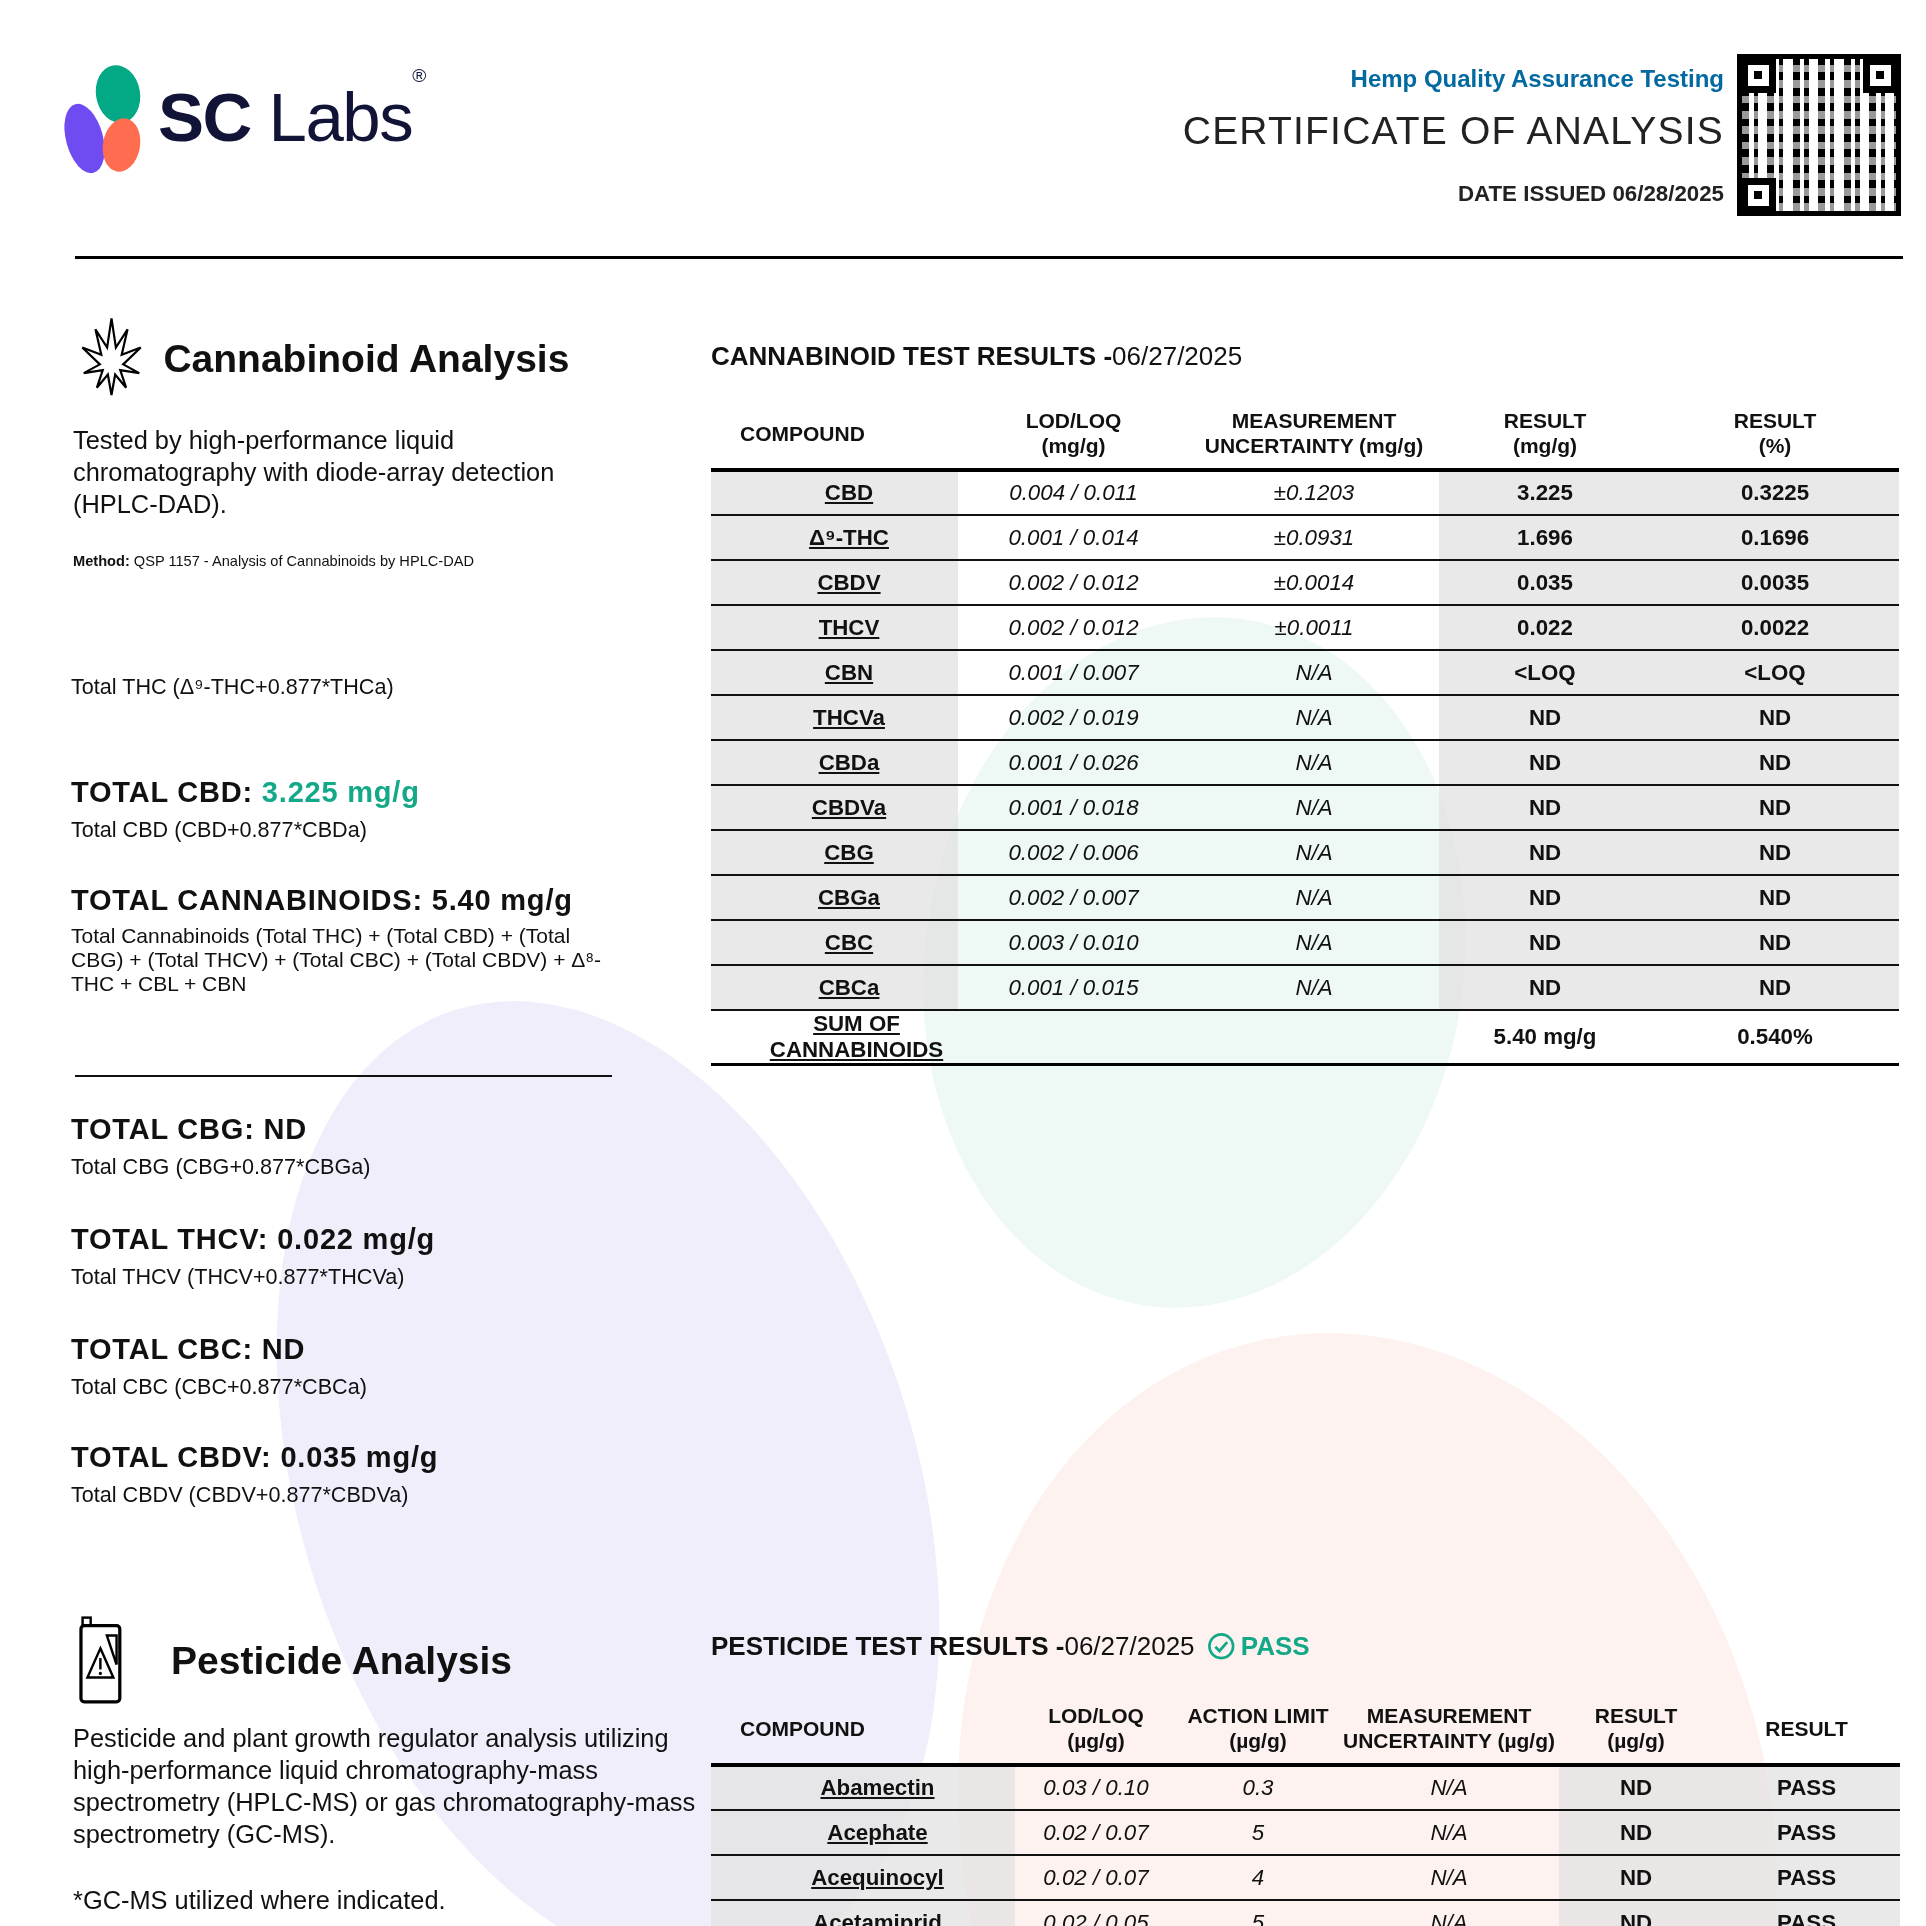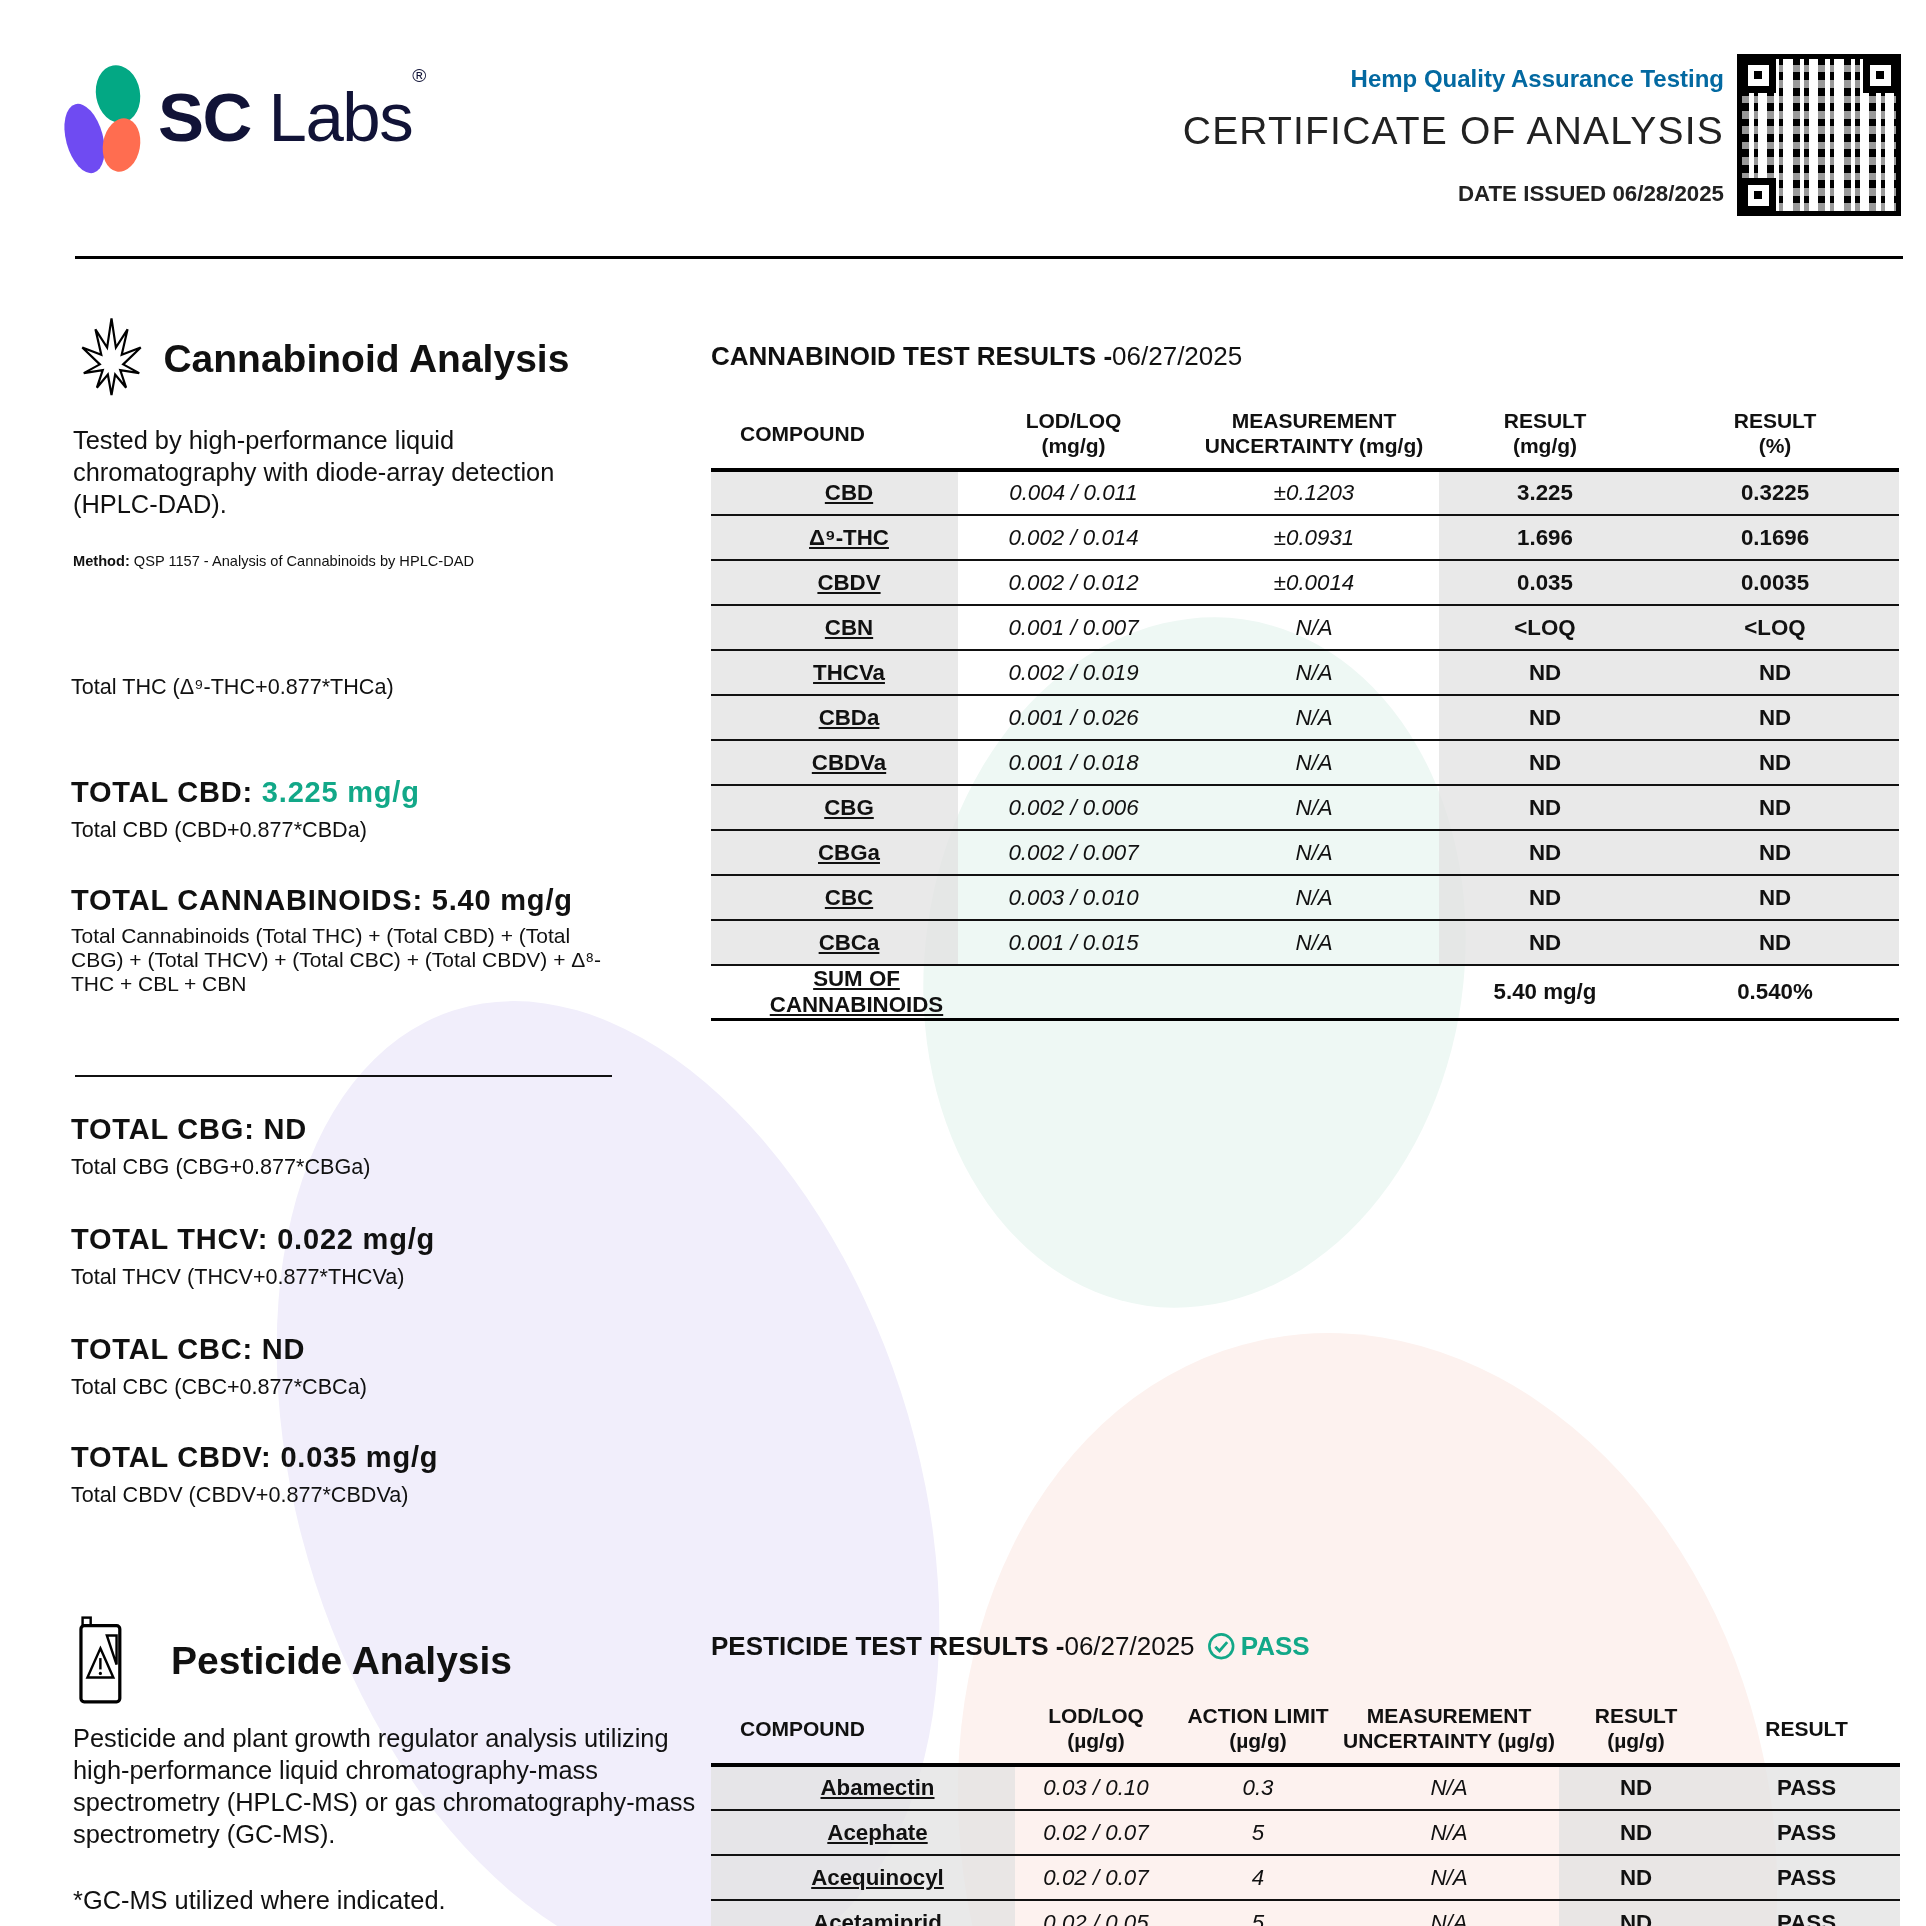--- a/index.html
+++ b/index.html
@@ -168,31 +168,38 @@
     <tbody id="cann-body">
         <tr>
           <td class="cmp sh">CBD</td>
           <td class="it">0.004 / 0.011</td>
           <td class="it">±0.1203</td>
           <td class="bold sh">3.225</td>
           <td class="bold sh">0.3225</td>
         </tr>
         <tr>
           <td class="cmp sh">Δ⁹-THC</td>
-          <td class="it">0.002 / 0.014</td>
+          <td class="it">0.001 / 0.014</td>
           <td class="it">±0.0931</td>
           <td class="bold sh">1.696</td>
           <td class="bold sh">0.1696</td>
         </tr>
         <tr>
           <td class="cmp sh">CBDV</td>
           <td class="it">0.002 / 0.012</td>
           <td class="it">±0.0014</td>
           <td class="bold sh">0.035</td>
           <td class="bold sh">0.0035</td>
+        </tr>
+        <tr>
+          <td class="cmp sh">THCV</td>
+          <td class="it">0.002 / 0.012</td>
+          <td class="it">±0.0011</td>
+          <td class="bold sh">0.022</td>
+          <td class="bold sh">0.0022</td>
         </tr>
         <tr>
           <td class="cmp sh">CBN</td>
           <td class="it">0.001 / 0.007</td>
           <td class="it">N/A</td>
           <td class="bold sh">&lt;LOQ</td>
           <td class="bold sh">&lt;LOQ</td>
         </tr>
         <tr>
           <td class="cmp sh">THCVa</td>

